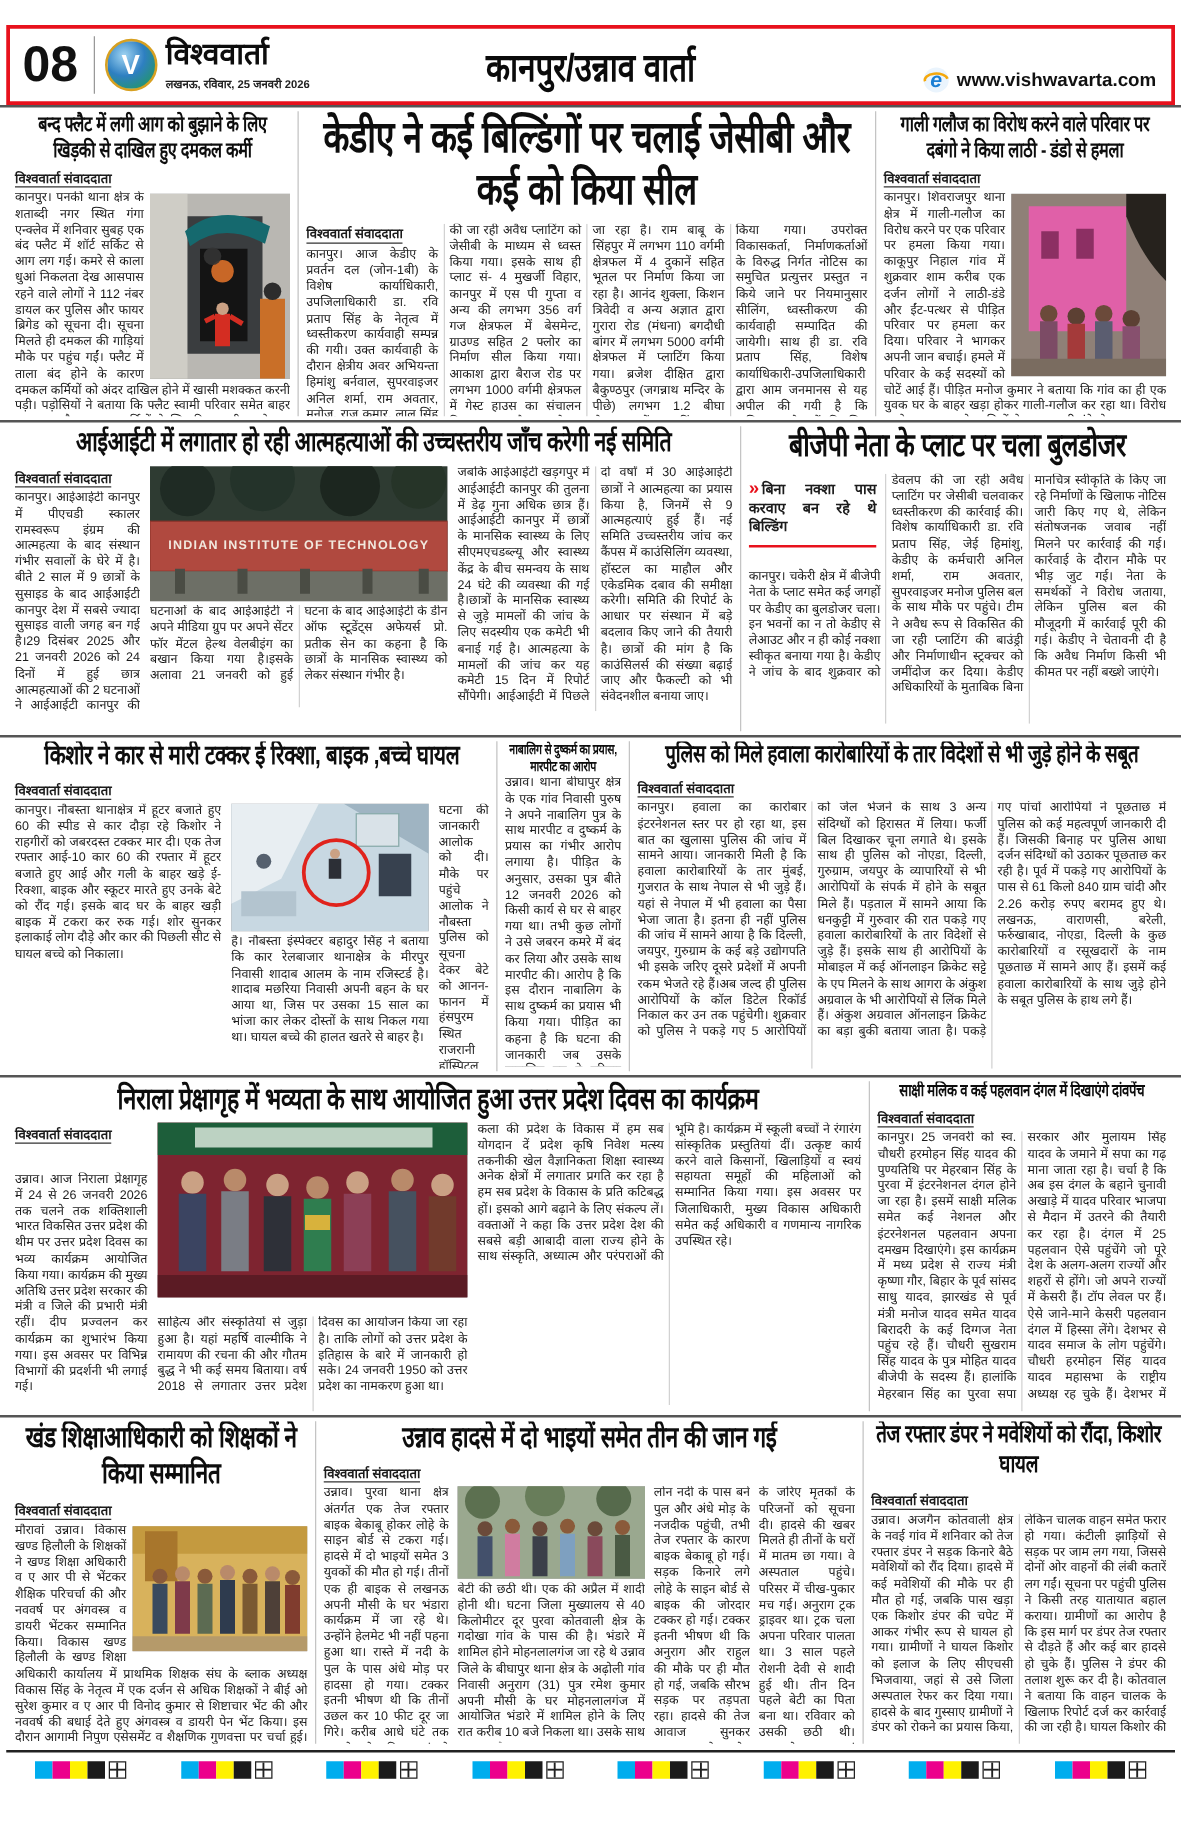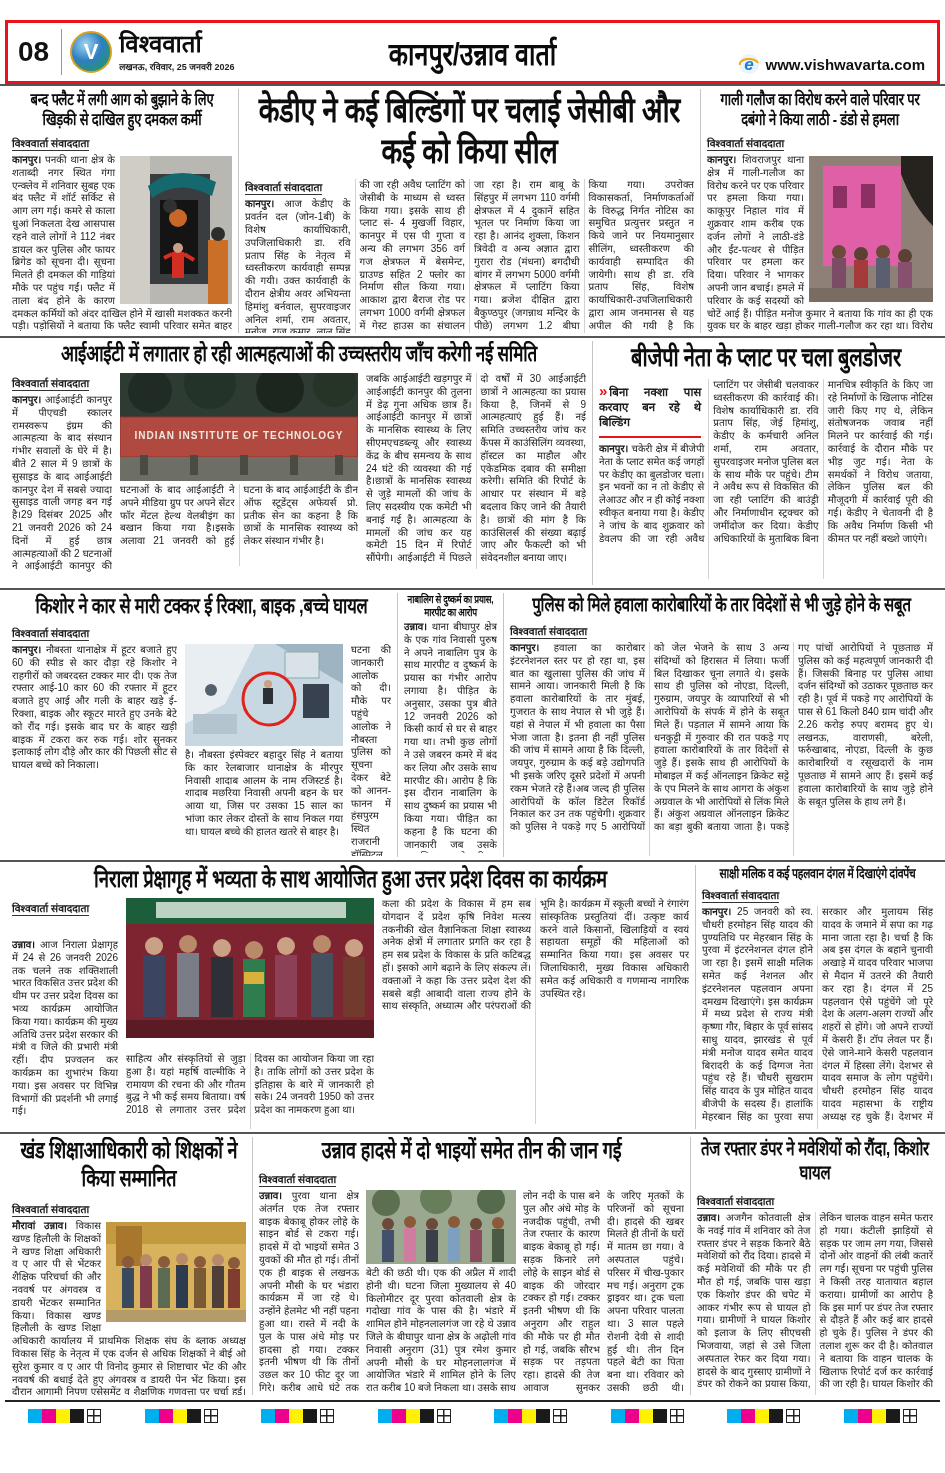--- a/index.html
+++ b/index.html
@@ -1,35 +1,35 @@
 <!DOCTYPE html>
 <html><head>
 <meta charset="utf-8">
 <style>
   html,body{margin:0;padding:0;background:#e8e8e8;}
   .page{position:relative;width:945px;height:1473px;background:#fff;margin:0 auto;
         font-family:"Liberation Sans","DejaVu Sans",sans-serif;color:#1b1b1b;overflow:hidden;}
   
   .header-wrap{margin:20px 5px 0 5px;border:3px solid #e8111c;height:58px;display:flex;align-items:center;position:relative;background:#fff;}
-  .pageno{font-size:28px;font-weight:700;color:#111;padding:0 12px 0 10px;line-height:1;}
+  .pageno{font-size:40px;font-weight:700;color:#111;padding:0 12px 0 10px;line-height:1;}
   .hdr-div{width:1px;height:46px;background:#999;margin-right:8px;}
   .logo{width:38px;height:38px;border-radius:50%;background:radial-gradient(circle at 35% 30%,#9fd4f2 0%,#2e7fc1 45%,#1e9e4a 100%);
         border:2px solid #d7a021;color:#fff;font-weight:700;font-size:22px;display:flex;align-items:center;justify-content:center;margin-right:7px;}
   .mast{display:flex;flex-direction:column;justify-content:center;}
   .mast-title{font-size:24px;font-weight:700;color:#0c0c0c;line-height:1.05;}
   .mast-ed{font-size:9px;font-weight:700;color:#222;margin-top:3px;}
   .section-title{position:absolute;left:50%;top:8px;transform:translateX(-50%) scaleY(1.25);transform-origin:center top;
         font-size:25px;font-weight:700;color:#0a0a0a;white-space:nowrap;}
   .site{margin-left:auto;display:flex;align-items:center;gap:5px;padding-right:12px;align-self:flex-end;margin-bottom:6px;}
   .site-url{font-size:15px;font-weight:700;color:#111;}
   
   .band{border-top:2px solid #555;padding:3px 6px;box-sizing:border-box;overflow:hidden;}
   .hd{font-weight:700;color:#0d0d0d;text-align:center;letter-spacing:-0.2px;transform:scaleY(1.3);transform-origin:center top;line-height:1.2;overflow:hidden;}
   .byline{font-weight:700;font-size:10.5px;border-bottom:1px solid #333;display:inline-block;margin:2px 0 3px 0;}
-  .dl{font-weight:700;}
+  .dl{font-weight:400;}
   .bt{font-size:10px;line-height:1.28;text-align:justify;overflow:hidden;word-break:break-word;}
   .cols2{column-count:2;column-gap:9px;column-rule:1px solid #d2d2d2;}
   .cols3{column-count:3;column-gap:9px;column-rule:1px solid #d2d2d2;}
   .cols4{column-count:4;column-gap:9px;column-rule:1px solid #d2d2d2;}
   .fig{background:#9a9a9a;overflow:hidden;display:block;}
   .vr{border-right:1px solid #c4c4c4;}
   
   .band1{height:252px;display:grid;grid-template-columns:233px 462px 1fr;}
   .b1cell{padding:0 6px;overflow:hidden;}
   .fire-hd,.attack-hd{font-size:13px;height:44px;}
@@ -39,21 +39,21 @@
   .kda-body{height:188px;}
   
   .band2{height:252px;display:grid;grid-template-columns:587px 1fr;}
   .iit-hd{font-size:17px;height:32px;white-space:nowrap;}
   .iit-row{display:flex;gap:8px;height:196px;}
   .iit-c1{width:100px;flex:none;}
   .iit-mid{width:238px;flex:none;}
   .iit-right{flex:1;}
   .bjp-hd{font-size:20px;height:38px;white-space:nowrap;}
   .bjp-body{height:200px;}
-  .callout{float:left;width:97%;border-bottom:2px solid #e8111c;padding:2px 0 6px 0;margin-bottom:5px;}
+  .callout{float:left;width:97%;border-bottom:2px solid #e8111c;padding:2px 0 6px 0;margin-bottom:18px;}
   .callout-txt{font-size:11.5px;font-weight:700;line-height:1.3;}
   .chev{color:#e8111c;font-weight:700;font-size:15px;margin-right:2px;}
   
   .band3{height:272px;display:grid;grid-template-columns:392px 106px 1fr;}
   .car-hd{font-size:16.5px;height:30px;white-space:nowrap;}
   .car-row{display:flex;gap:8px;height:212px;}
   .car-c1{width:165px;flex:none;}
   .car-mid{width:158px;flex:none;}
   .car-c3{flex:1;}
   .minor-hd{font-size:8.5px;height:28px;}

